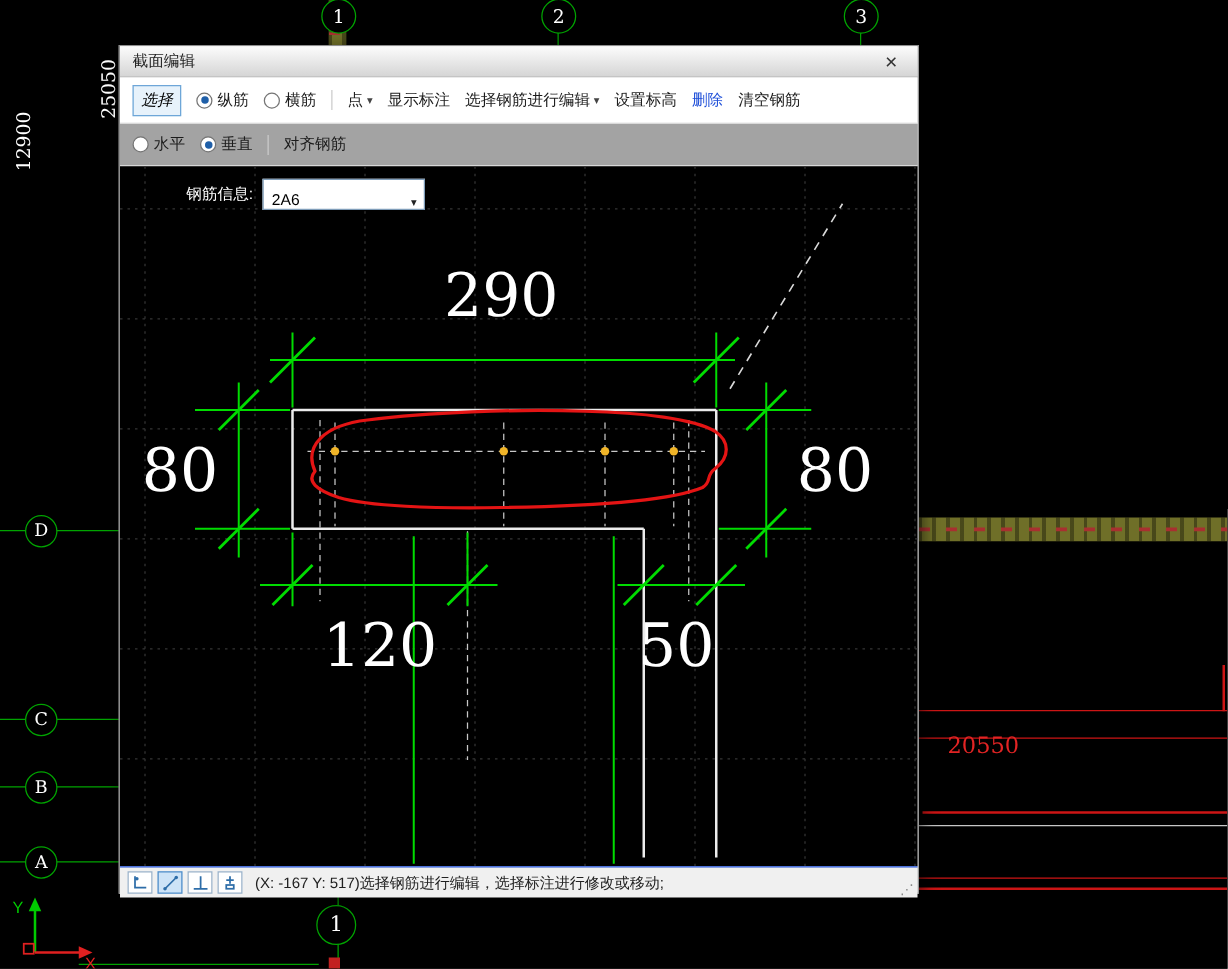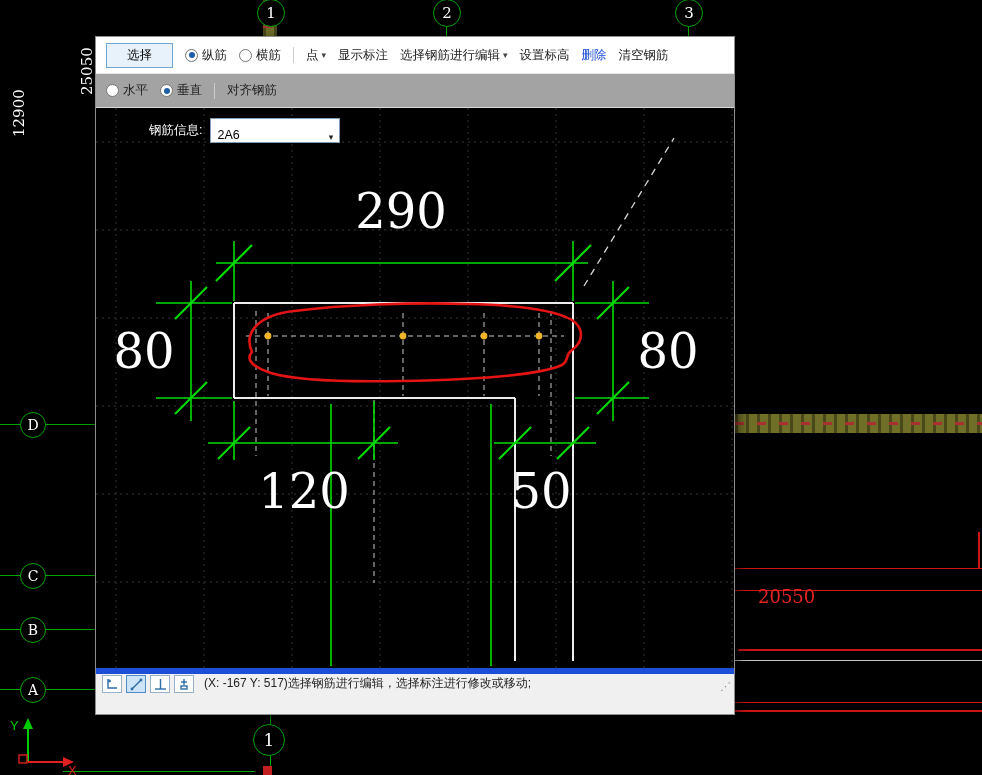--- a/index.html
+++ b/index.html
@@ -21,42 +21,42 @@
   .dialog{position:absolute;left:95px;top:36px;width:640px;height:679px;box-sizing:border-box;
           background:#f0f0f0;border:1px solid #8e8e8e;box-shadow:3px 4px 12px rgba(0,0,0,.6);}
   .titlebar{height:24px;background:linear-gradient(#fcfcfc,#d5d5d5);border-bottom:1px solid #b8b8b8;
             display:flex;align-items:center;padding:0 10px;}
   .title{font-size:12.5px;color:#1d1d1d;}
   .close{margin-left:auto;font-size:17px;line-height:17px;color:#333;width:22px;text-align:center;cursor:default;}
   .row1{height:36px;background:#fff;display:flex;align-items:center;gap:12px;padding:0 10px;
         border-bottom:1px solid #e6e6e6;font-size:12.5px;color:#1c1c1c;}
   .row2{height:33px;background:#a3a3a3;display:flex;align-items:center;gap:12px;padding:0 10px;
         border-bottom:1px solid #d8d8d8;font-size:12.5px;color:#1c1c1c;}
-  .btn-select{font-family:inherit;font-size:12.5px;padding:3px 20px;border:1px solid #6ea6d8;
-              background:#e7f2fb;color:#000;}
+  .btn-select{font-family:inherit;font-size:12.5px;padding:3px 6px;border:1px solid #6ea6d8;
+              background:#e7f2fb;color:#000;font-style:italic;}
   .radio{display:inline-flex;align-items:center;gap:4px;}
   .rb{width:13px;height:13px;border:1px solid #757575;border-radius:50%;background:#fff;
       position:relative;box-sizing:border-box;flex:none;}
   .rb.checked::after{content:"";position:absolute;left:2.5px;top:2.5px;right:2.5px;bottom:2.5px;
       background:#1f5fa8;border-radius:50%;}
   .tb-item{display:inline-flex;align-items:center;gap:3px;}
   .tb-item.disabled{color:#1d4ed8;}
   .caret{font-size:9px;color:#444;}
   .vsep{width:1px;height:16px;background:#ccc;}
   
   .canvas{position:relative;height:560px;background:#000;overflow:hidden;}
   .canvas svg{position:absolute;left:0;top:0;}
   .rebar-info{position:absolute;left:12px;top:10px;display:flex;align-items:center;gap:8px;z-index:5;}
   .rebar-label{color:#fff;font-size:12.5px;margin-left:41px;}
   .combo{width:130px;height:25px;background:#fff;border:1px solid #7f9db9;display:flex;
          align-items:flex-end;box-sizing:border-box;}
   .combo-text{flex:1;padding-left:6px;font-size:12.5px;color:#000;}
   .combo-arrow{width:17px;text-align:center;font-size:9px;color:#222;}
   
-  .statusbar{height:25px;background:#f0f0f0;border-top:6px solid #1d4ed8;display:flex;
+  .statusbar{height:25px;background:#f0f0f0;border-top:1px solid #1d4ed8;display:flex;
              align-items:center;padding:0 6px;gap:4px;position:relative;box-sizing:border-box;}
   .sicon{width:20px;height:18px;border:1px solid #98b0c8;background:#fff;display:flex;
          align-items:center;justify-content:center;box-sizing:border-box;}
   .sicon.active{background:#cde3f7;border-color:#4e8cc8;}
   .status-text{font-size:12px;color:#222;margin-left:6px;white-space:nowrap;}
   .grip{position:absolute;right:3px;bottom:0;color:#8a8a8a;font-size:11px;}
   .dimtext{font-family:"DejaVu Serif",serif;fill:#ffffff;}
 </style>
 </head>
 <body>
@@ -115,20 +115,24 @@
       <g>
         <line x1="22" y1="46" x2="60" y2="46" stroke="#e02020" stroke-width="2"></line>
         <polygon points="68,46 57,41 57,51" fill="#e02020"></polygon>
         <text x="62" y="59" fill="#e02020" font-size="13" font-family="Liberation Sans,sans-serif">X</text>
       </g>
       <rect x="13" y="39" width="8" height="8" fill="none" stroke="#e02020" stroke-width="1.4"></rect>
     </svg>
   </div>
 
   <div class="dialog">
+    <div class="titlebar">
+      <span class="title">截面编辑</span>
+      <span class="close">×</span>
+    </div>
 
     <div class="row1">
       <button class="btn-select">选择</button>
       <span class="radio">
         <span class="rb checked"></span>
         <span>纵筋</span>
       </span>
       <span class="radio">
         <span class="rb"></span>
         <span>横筋</span>

